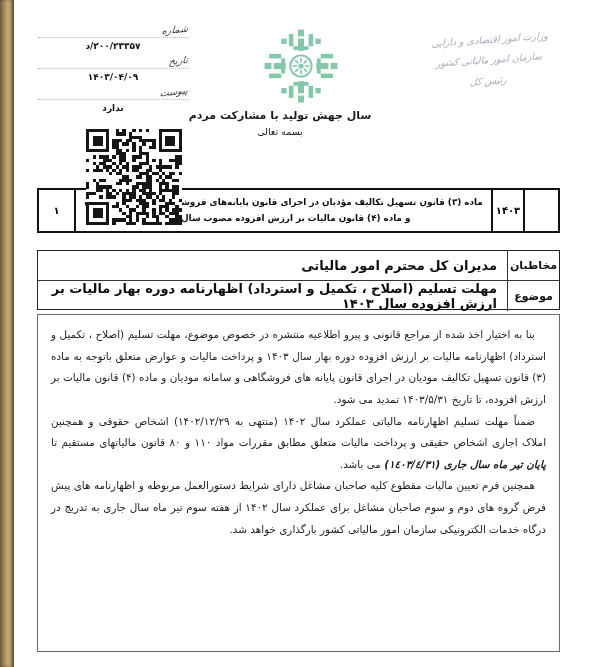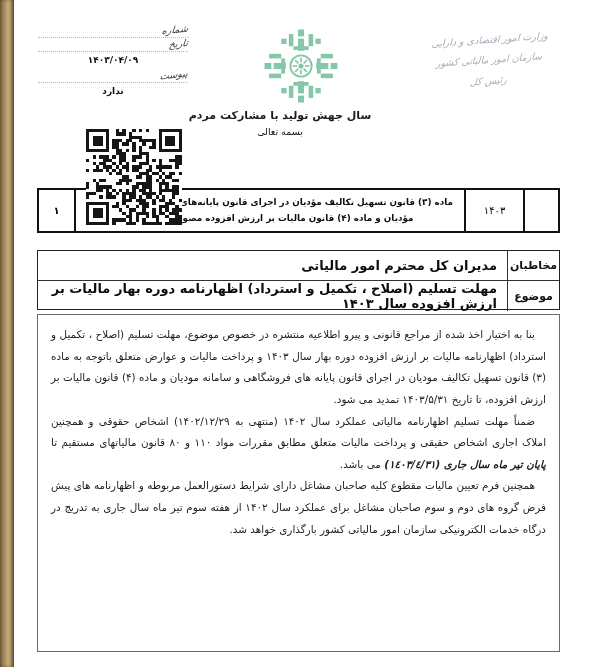--- a/index.html
+++ b/index.html
@@ -35,21 +35,21 @@
   }
   .qr svg { width:96px; height:96px; display:block; }
   
   .content { position:absolute; left:37px; top:188px; width:523px; }
   .row1 {
     display:flex; direction:rtl; border:2.5px solid #111; height:45px; background:#fff;
   }
   .row1 .cell { border-right:2px solid #111; display:flex; align-items:center; justify-content:center; }
   .row1 .cell:first-child { border-right:none; }
   .c-empty  { width:33px; }
-  .c-year   { width:59px; font-weight:normal; font-size:10px; }
+  .c-year   { width:32px; font-weight:bold; font-size:10px; }
   .c-text   { flex:1; font-weight:bold; font-size:8.8px; line-height:1.75; text-align:center; padding:2px 8px; color:#0d0d0d; }
   .c-serial { width:37px; font-weight:bold; font-size:10px; }
   .meta { margin-top:17px; border:1.3px solid #222; }
   .meta-row { display:grid; grid-template-columns:52px 1fr; direction:rtl; height:29px; }
   .meta-row + .meta-row { border-top:1px solid #333; }
   .meta-label { border-left:1px solid #333; display:flex; align-items:center; justify-content:center; font-weight:bold; font-size:11px; color:#101010; }
   .meta-value { display:flex; align-items:center; font-weight:bold; font-size:13px; padding:0 10px; color:#0d0d0d; }
   .bodybox {
     margin-top:4px; border:1px solid #6a6a6a; min-height:338px;
     padding:9px 13px 6px 13px; font-size:10.4px; line-height:2.08;
@@ -67,20 +67,21 @@
 </head>
 <body>
 
 <div class="page">
   <div class="spine"></div>
 
   <div class="stamp">
     <div class="stamp-line">
       <span class="stamp-label">شماره</span>
     </div>
+    <div class="stamp-value">۲۰۰/۲۳۳۵۷/د</div>
     <div class="stamp-line">
       <span class="stamp-label">تاریخ</span>
     </div>
     <div class="stamp-value">۱۴۰۳/۰۴/۰۹</div>
     <div class="stamp-line">
       <span class="stamp-label">پیوست</span>
     </div>
     <div class="stamp-value">ندارد</div>
   </div>
 

